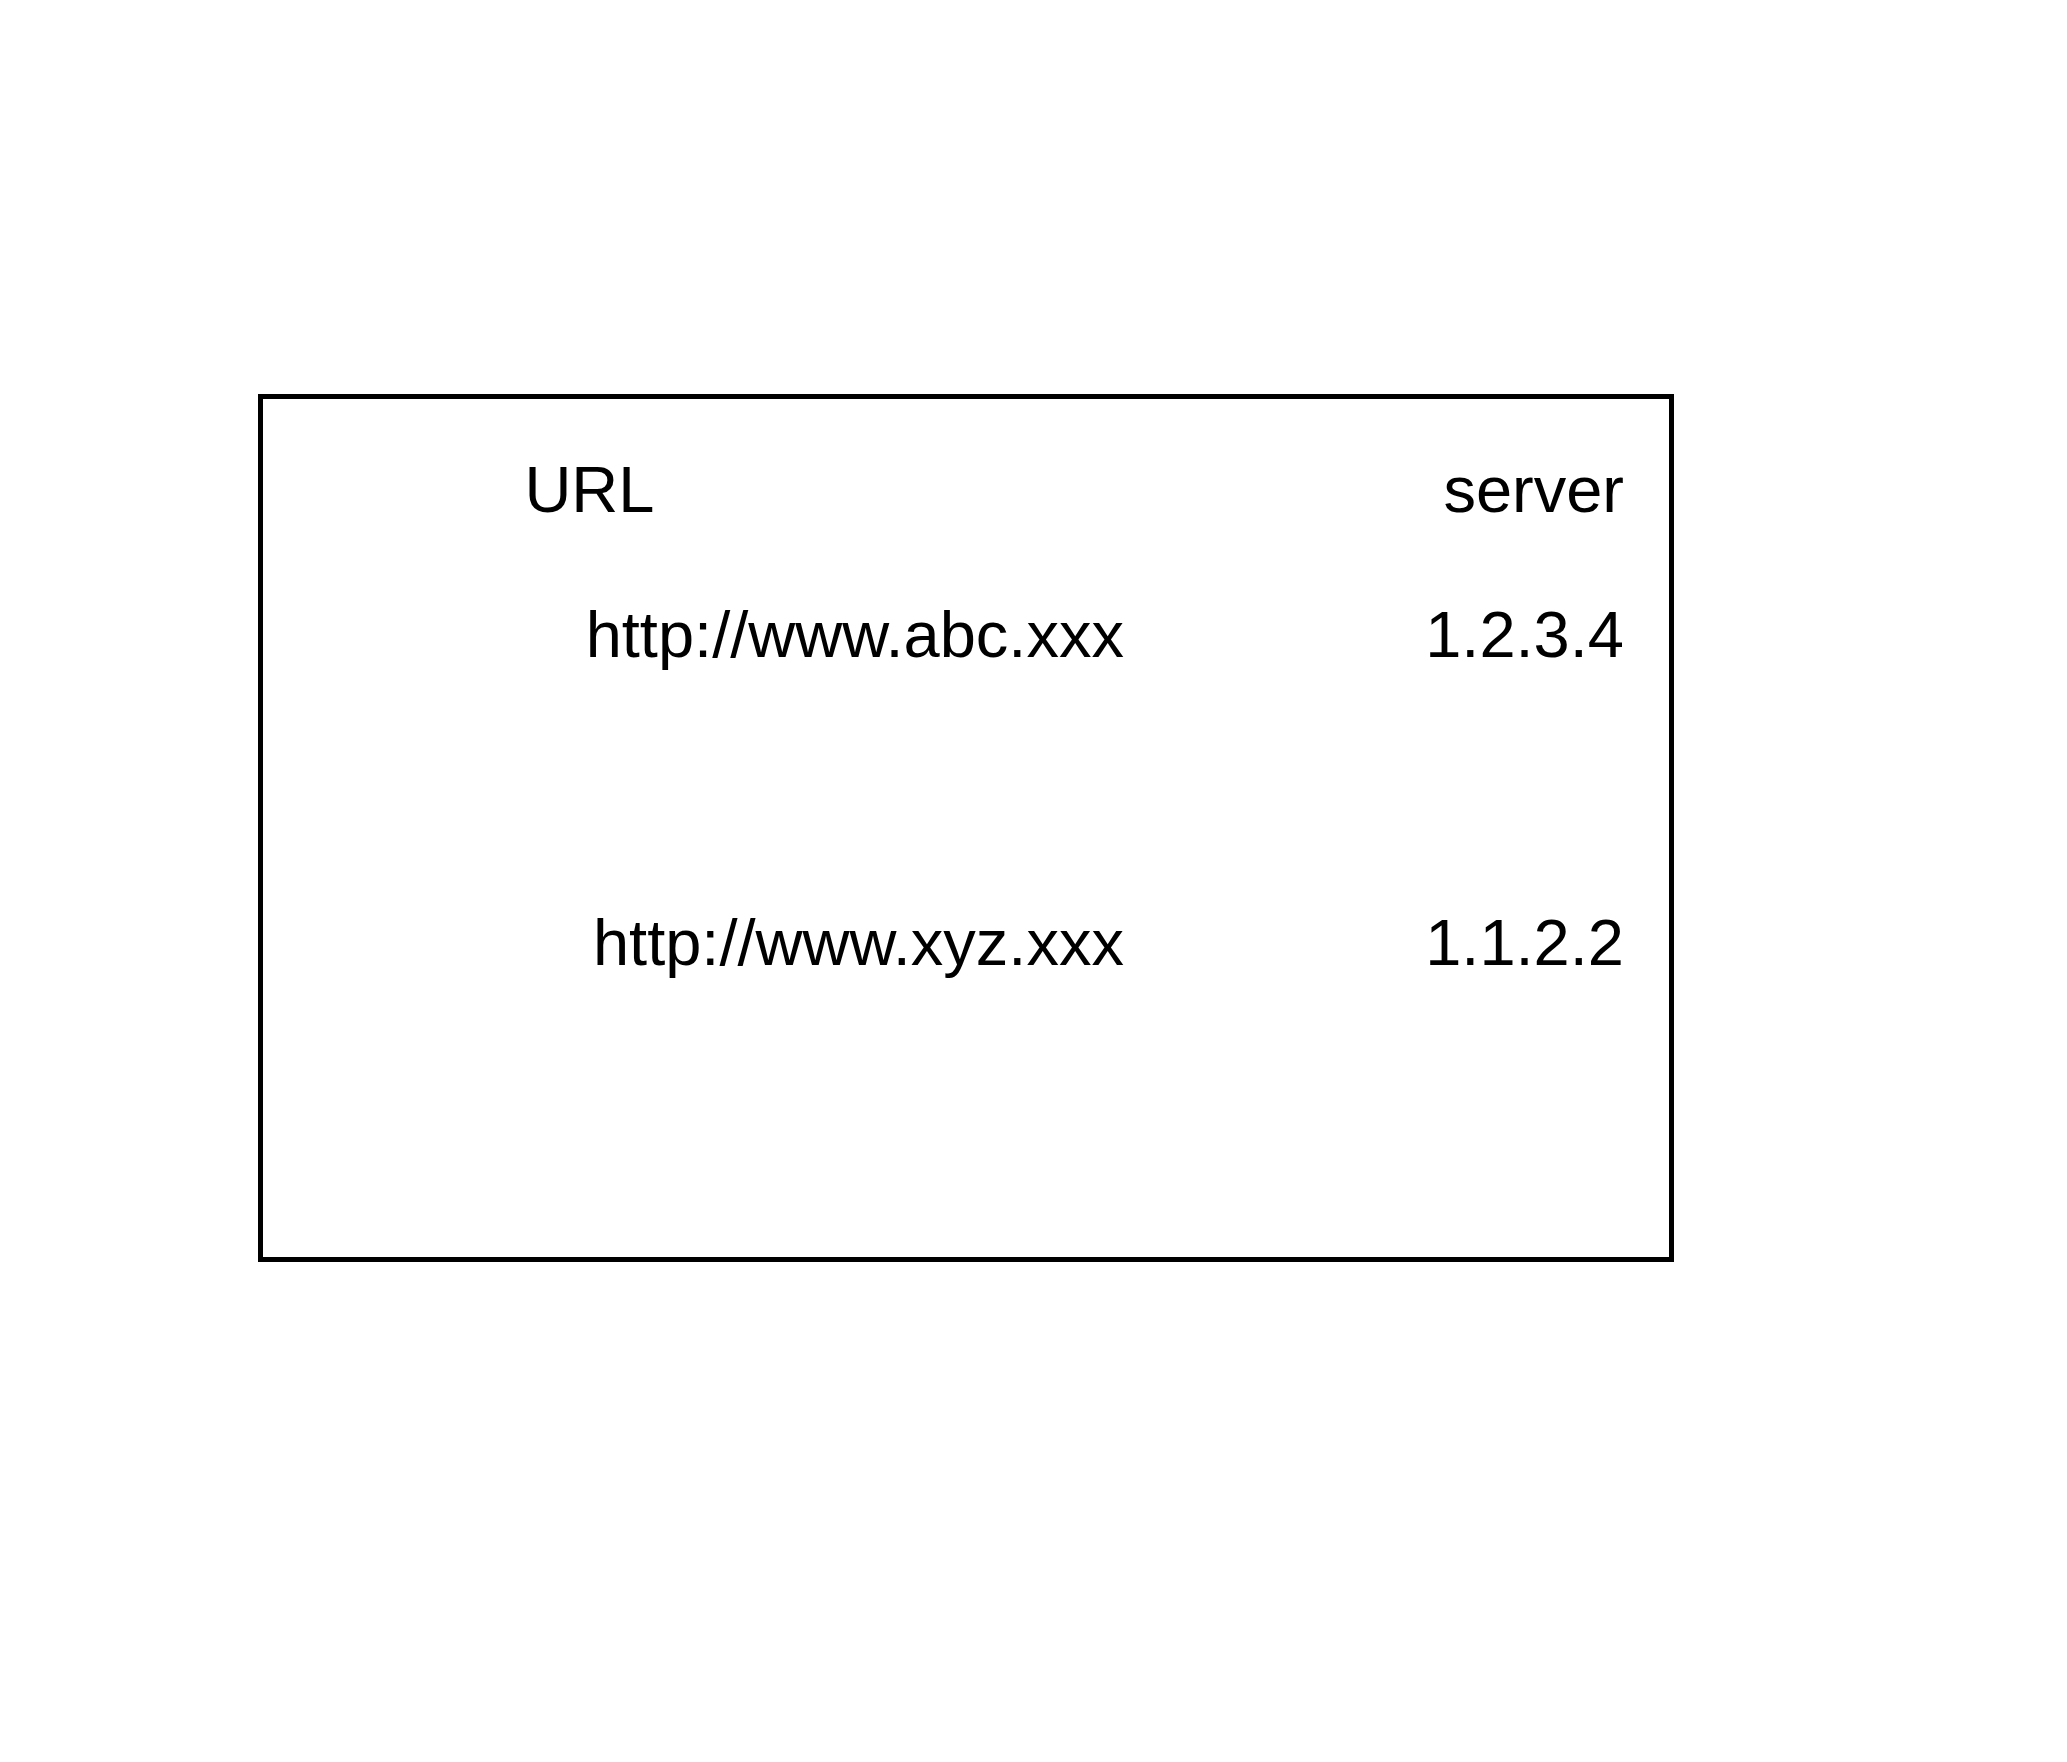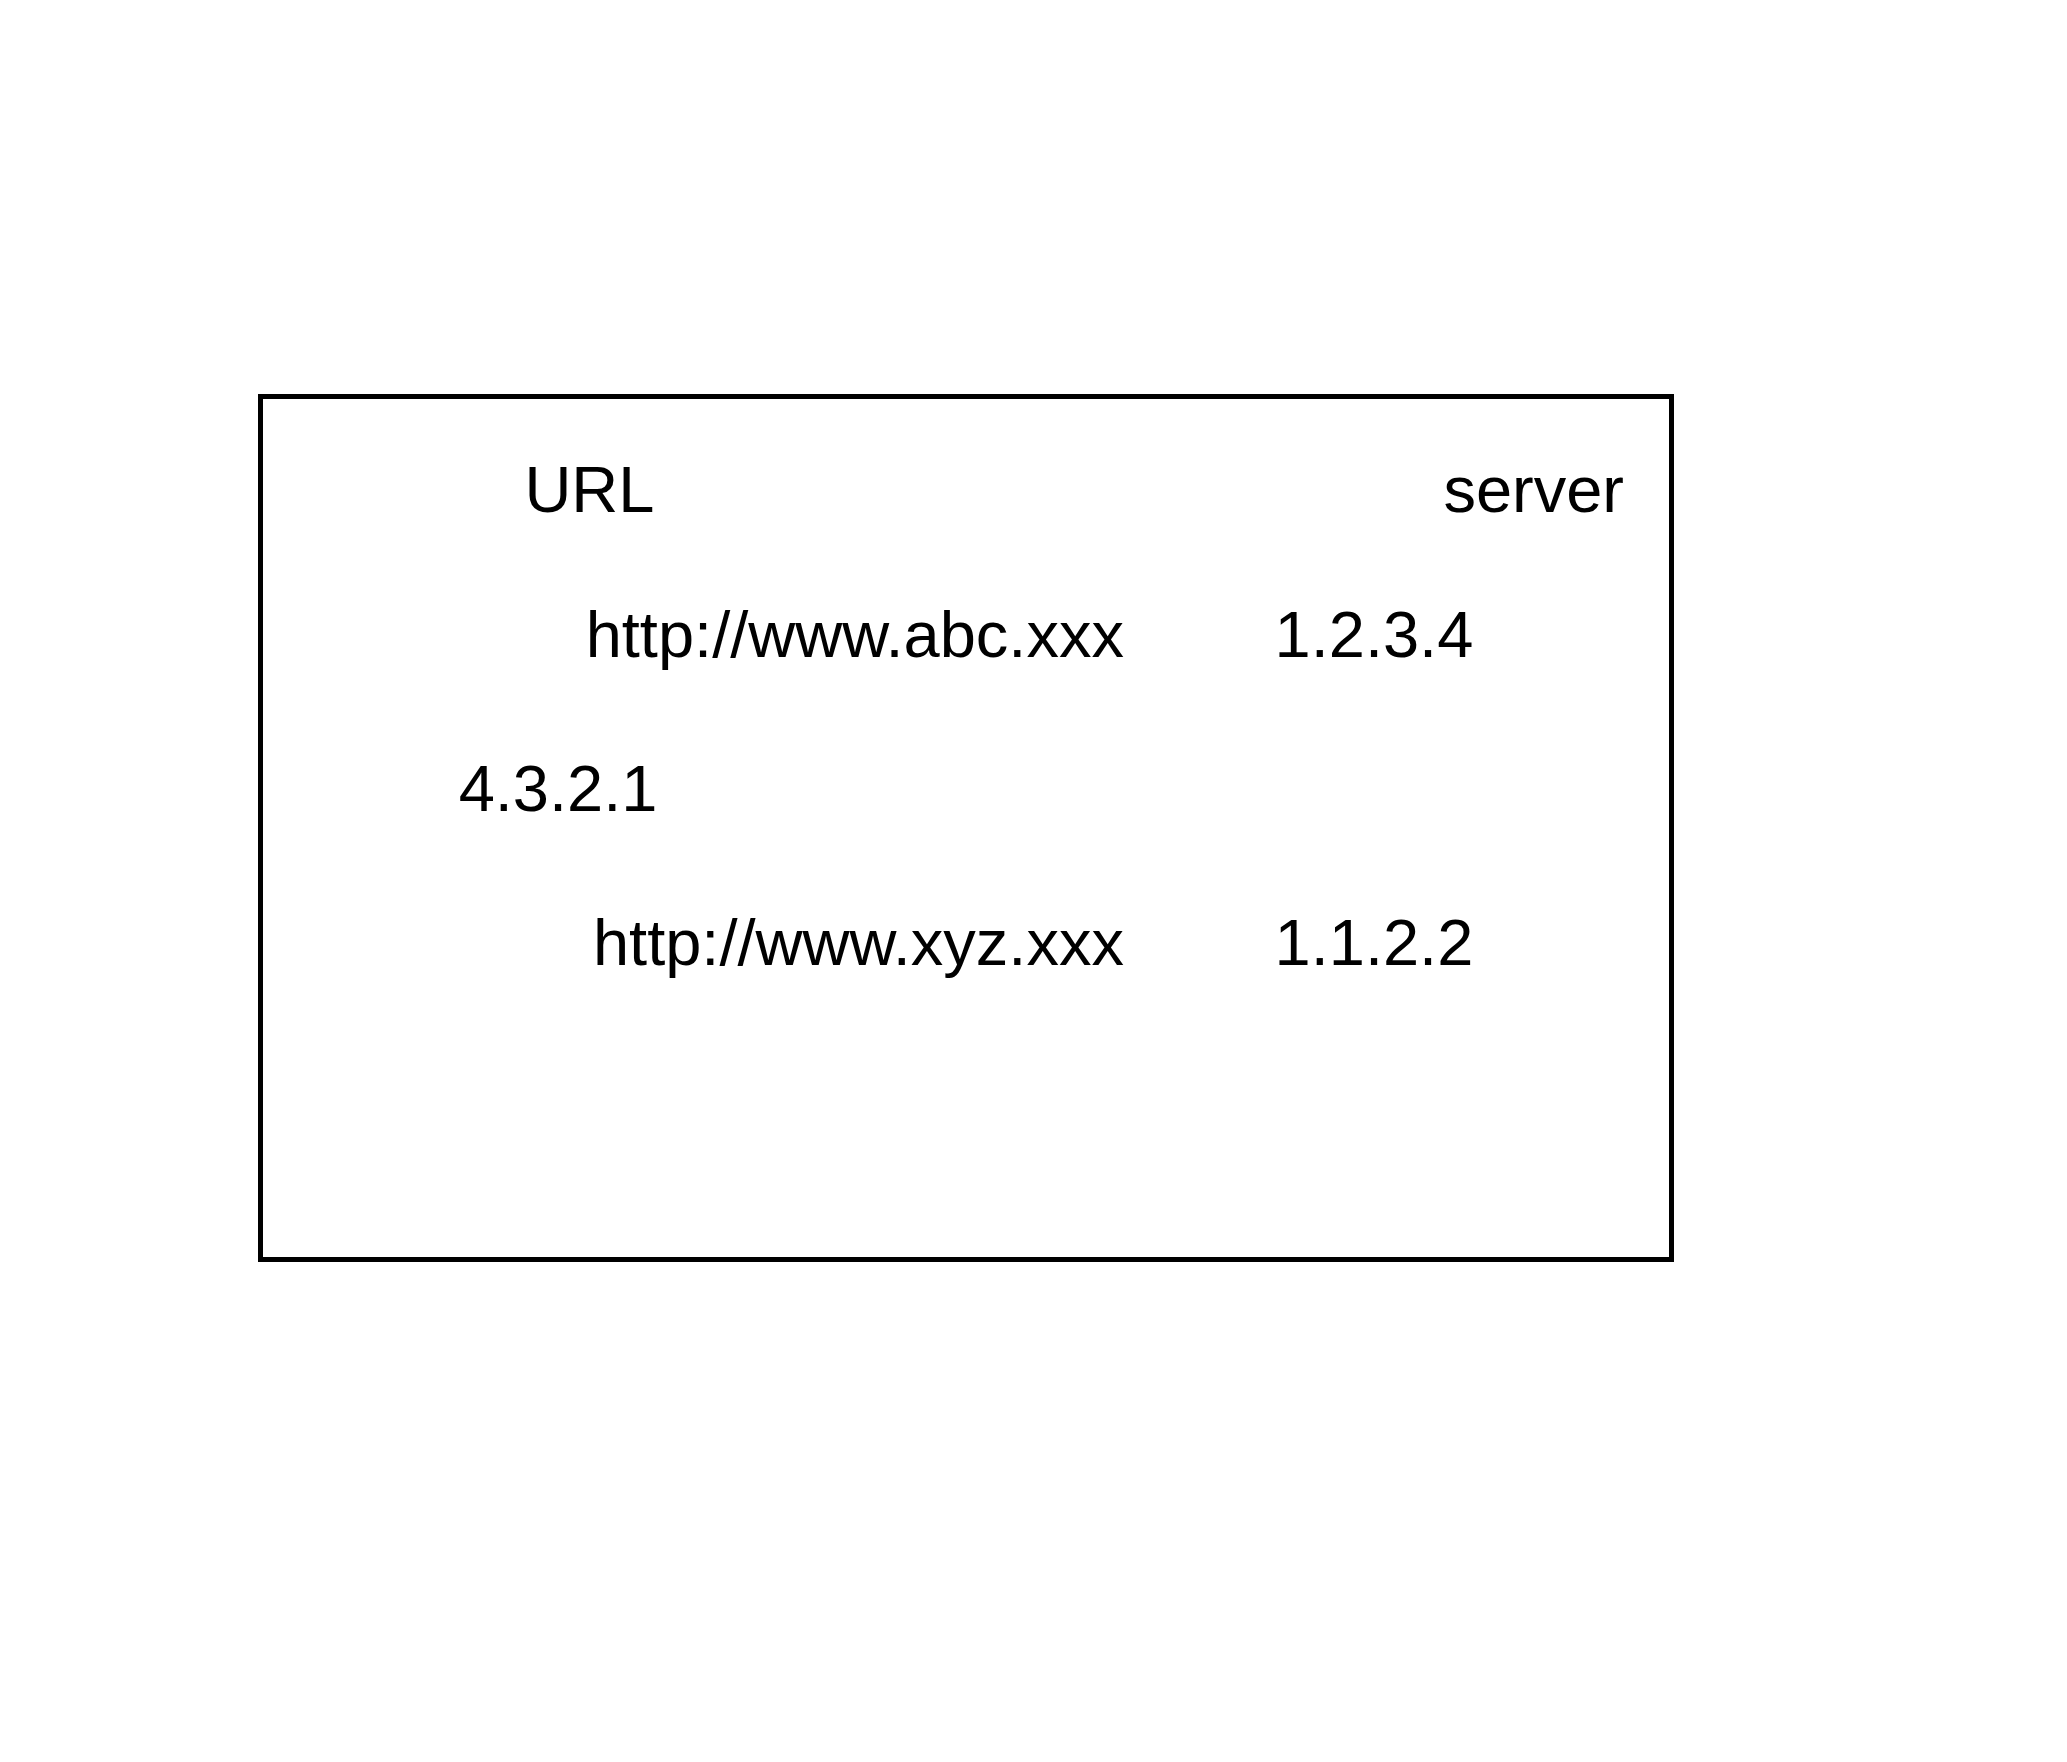--- a/index.html
+++ b/index.html
@@ -49,36 +49,35 @@
       text-align: center;
       padding-right: 253px;
     }
     .header-row .col-server {
       text-align: right;
     }
     .data-row .col-url {
       text-align: right;
     }
     .data-row .col-server {
-      text-align: center;
+      text-align: right;
     }
   </style>
 </head>
 <body>
 
 <div class="table-container">
   <div class="table-row header-row">
     <div class="col-url">URL</div>
     <div class="col-server">server</div>
   </div>
   <div class="table-row data-row">
     <div class="col-url">http://www.abc.xxx</div>
     <div class="col-server">1.2.3.4</div>
   </div>
   <div class="table-row data-row">
-    <div class="col-server">4.3.2.1</div>
   </div>
   <div class="table-row data-row">
     <div class="col-url">http://www.xyz.xxx</div>
     <div class="col-server">1.1.2.2</div>
   </div>
 </div>
 
 
 </body></html>

